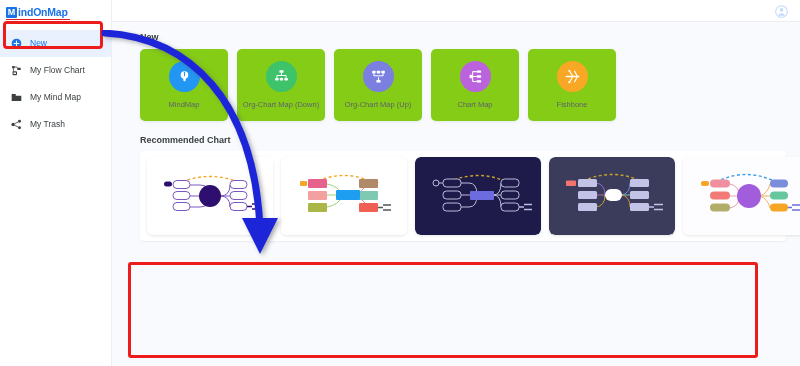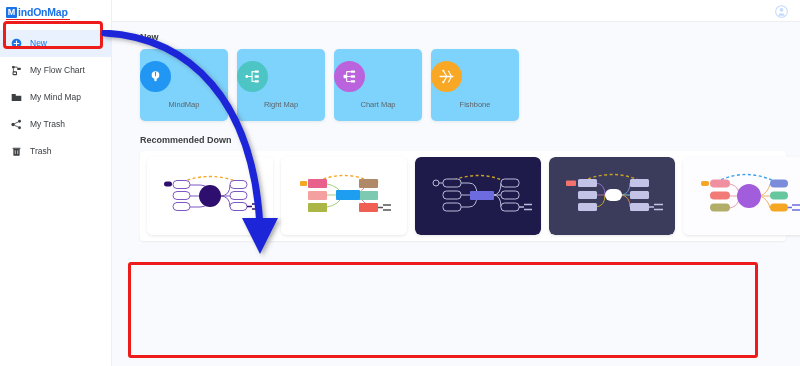--- a/index.html
+++ b/index.html
@@ -65,24 +65,24 @@
   }
   .avatar { width: 13px; height: 13px; cursor: pointer; }
 
   .content { padding: 10px 14px 0 28px; }
   .section-title {
     font-size: 9px; font-weight: bold; color: #3c4043;
     margin-bottom: 7px;
   }
   .cards { display: flex; flex-wrap: wrap; gap: 9px; }
   .card {
-    width: 88px; height: 72px; background: #7dd3fc; border-radius: 5px;
+    width: 88px; height: 72px; background: #84cc16; border-radius: 5px;
     box-shadow: 0 1px 3px rgba(60,64,67,0.10);
     display: flex; flex-direction: column;
-    justify-content: center;
+    align-items: center; justify-content: center;
     cursor: pointer;
   }
   .card-ico {
     width: 31px; height: 31px; border-radius: 50%;
     display: flex; align-items: center; justify-content: center;
     margin-bottom: 8px;
   }
   .card-label { font-size: 7.5px; color: #5f6368; text-align: center; }
 
   .themes-title {
@@ -166,30 +166,20 @@
           <svg viewBox="0 0 16 16" width="11" height="11">
             <circle cx="3" cy="8" r="2.4" fill="#3c4043"></circle>
             <circle cx="12.4" cy="3.2" r="2.1" fill="#3c4043"></circle>
             <circle cx="12.4" cy="12.8" r="2.1" fill="#3c4043"></circle>
             <path d="M4.8 7L11 4M4.8 9L11 12" stroke="#3c4043" stroke-width="1.2"></path>
           </svg>
         </span>
         <span class="nav-label">My Trash</span>
       </div>
 
-      <div class="nav-item">
-        <span class="nav-ico">
-          <svg viewBox="0 0 16 16" width="11" height="11">
-            <rect x="3.4" y="4" width="9.2" height="10" rx="0.8" fill="#3c4043"></rect>
-            <rect x="2.2" y="2.4" width="11.6" height="1.7" rx="0.6" fill="#3c4043"></rect>
-            <path d="M6.2 6.2v5.6M9.8 6.2v5.6" stroke="#f8fafd" stroke-width="1"></path>
-          </svg>
-        </span>
-        <span class="nav-label">Trash</span>
-      </div>
 
     </nav>
   </aside>
 
   <section class="main">
 
     <div class="topbar">
       <span class="avatar">
         <svg viewBox="0 0 20 20" width="13" height="13">
           <circle cx="10" cy="10" r="9" fill="none" stroke="#c3dafe" stroke-width="1.6"></circle>
@@ -209,35 +199,47 @@
           <div class="card-ico" style="background:#2196f3">
             <svg viewBox="0 0 24 24" width="17" height="17">
               <circle cx="12" cy="10" r="5.4" fill="#fff"></circle>
               <rect x="10.4" y="13.6" width="3.2" height="5" rx="1.2" fill="#fff"></rect>
               <path d="M12 6v5" stroke="#2196f3" stroke-width="1.5" stroke-linecap="round"></path>
             </svg>
           </div>
           <div class="card-label">MindMap</div>
         </div>
 
-
-
-
-        <div class="card">
-          <div class="card-ico" style="background:#4dc5c5">
-            <svg viewBox="0 0 24 24" width="17" height="17">
-              <rect x="15" y="3.5" width="6" height="3.2" rx="1" fill="#fff"></rect>
-              <rect x="15" y="10.4" width="6" height="3.2" rx="1" fill="#fff"></rect>
-              <rect x="15" y="17.3" width="6" height="3.2" rx="1" fill="#fff"></rect>
-              <path d="M15 5.1h-3.6v13.8H15M11.4 12H5" stroke="#fff" stroke-width="1.5" fill="none"></path>
-              <circle cx="4" cy="12" r="2" fill="#fff"></circle>
-            </svg>
-          </div>
-          <div class="card-label">Right Map</div>
-        </div>
+        <div class="card">
+          <div class="card-ico" style="background:#3ec26a">
+            <svg viewBox="0 0 24 24" width="17" height="17">
+              <rect x="9" y="3" width="6" height="3.6" rx="1" fill="#fff"></rect>
+              <rect x="3" y="14" width="5" height="3.6" rx="1" fill="#fff"></rect>
+              <rect x="9.5" y="14" width="5" height="3.6" rx="1" fill="#fff"></rect>
+              <rect x="16" y="14" width="5" height="3.6" rx="1" fill="#fff"></rect>
+              <path d="M12 6.6v4M5.5 14v-3.4h13V14" stroke="#fff" stroke-width="1.4" fill="none"></path>
+            </svg>
+          </div>
+          <div class="card-label">Org-Chart Map (Down)</div>
+        </div>
+
+        <div class="card">
+          <div class="card-ico" style="background:#7b7fe0">
+            <svg viewBox="0 0 24 24" width="17" height="17">
+              <rect x="9" y="17" width="6" height="3.6" rx="1" fill="#fff"></rect>
+              <rect x="3" y="4" width="5" height="3.6" rx="1" fill="#fff"></rect>
+              <rect x="9.5" y="4" width="5" height="3.6" rx="1" fill="#fff"></rect>
+              <rect x="16" y="4" width="5" height="3.6" rx="1" fill="#fff"></rect>
+              <path d="M12 17v-4M5.5 7.6V11h13V7.6" stroke="#fff" stroke-width="1.4" fill="none"></path>
+            </svg>
+          </div>
+          <div class="card-label">Org-Chart Map (Up)</div>
+        </div>
+
+
 
         <div class="card">
           <div class="card-ico" style="background:#bb62dd">
             <svg viewBox="0 0 24 24" width="17" height="17">
               <rect x="13.5" y="3.5" width="6.5" height="3.2" rx="1" fill="#fff"></rect>
               <rect x="13.5" y="10.4" width="6.5" height="3.2" rx="1" fill="#fff"></rect>
               <rect x="13.5" y="17.3" width="6.5" height="3.2" rx="1" fill="#fff"></rect>
               <path d="M8 5.1v14M8 5.1h5.5M8 12h5.5M8 19.1h5.5" stroke="#fff" stroke-width="1.5" fill="none"></path>
               <rect x="3.6" y="9.6" width="4.4" height="4.8" rx="1" fill="#fff"></rect>
             </svg>
@@ -253,21 +255,21 @@
               <circle cx="7.5" cy="4" r="1.5" fill="#fff"></circle>
               <circle cx="7.5" cy="20" r="1.5" fill="#fff"></circle>
             </svg>
           </div>
           <div class="card-label">Fishbone</div>
         </div>
 
 
       </div>
 
-      <div class="themes-title">Recommended Down</div>
+      <div class="themes-title">Recommended Chart</div>
 
       <div class="themes">
 
         <div class="theme">
           <svg viewBox="0 0 126 78">
             <rect width="126" height="78" fill="#ffffff"></rect>
             <path d="M30 27 Q63 12 96 27" stroke="#f5a623" stroke-width="1.4" fill="none" stroke-dasharray="3 2.5"></path>
             <path d="M95 27l4.5-1.5-1 4z" fill="#f5a623"></path>
             <path d="M43 28h10M43 39h14M43 50h10" stroke="#7d57c1" stroke-width="1" fill="none"></path>
             <path d="M53 28q10 0 10 11M57 39h6M53 50q10 0 10-11" stroke="#7d57c1" stroke-width="1" fill="none"></path>

